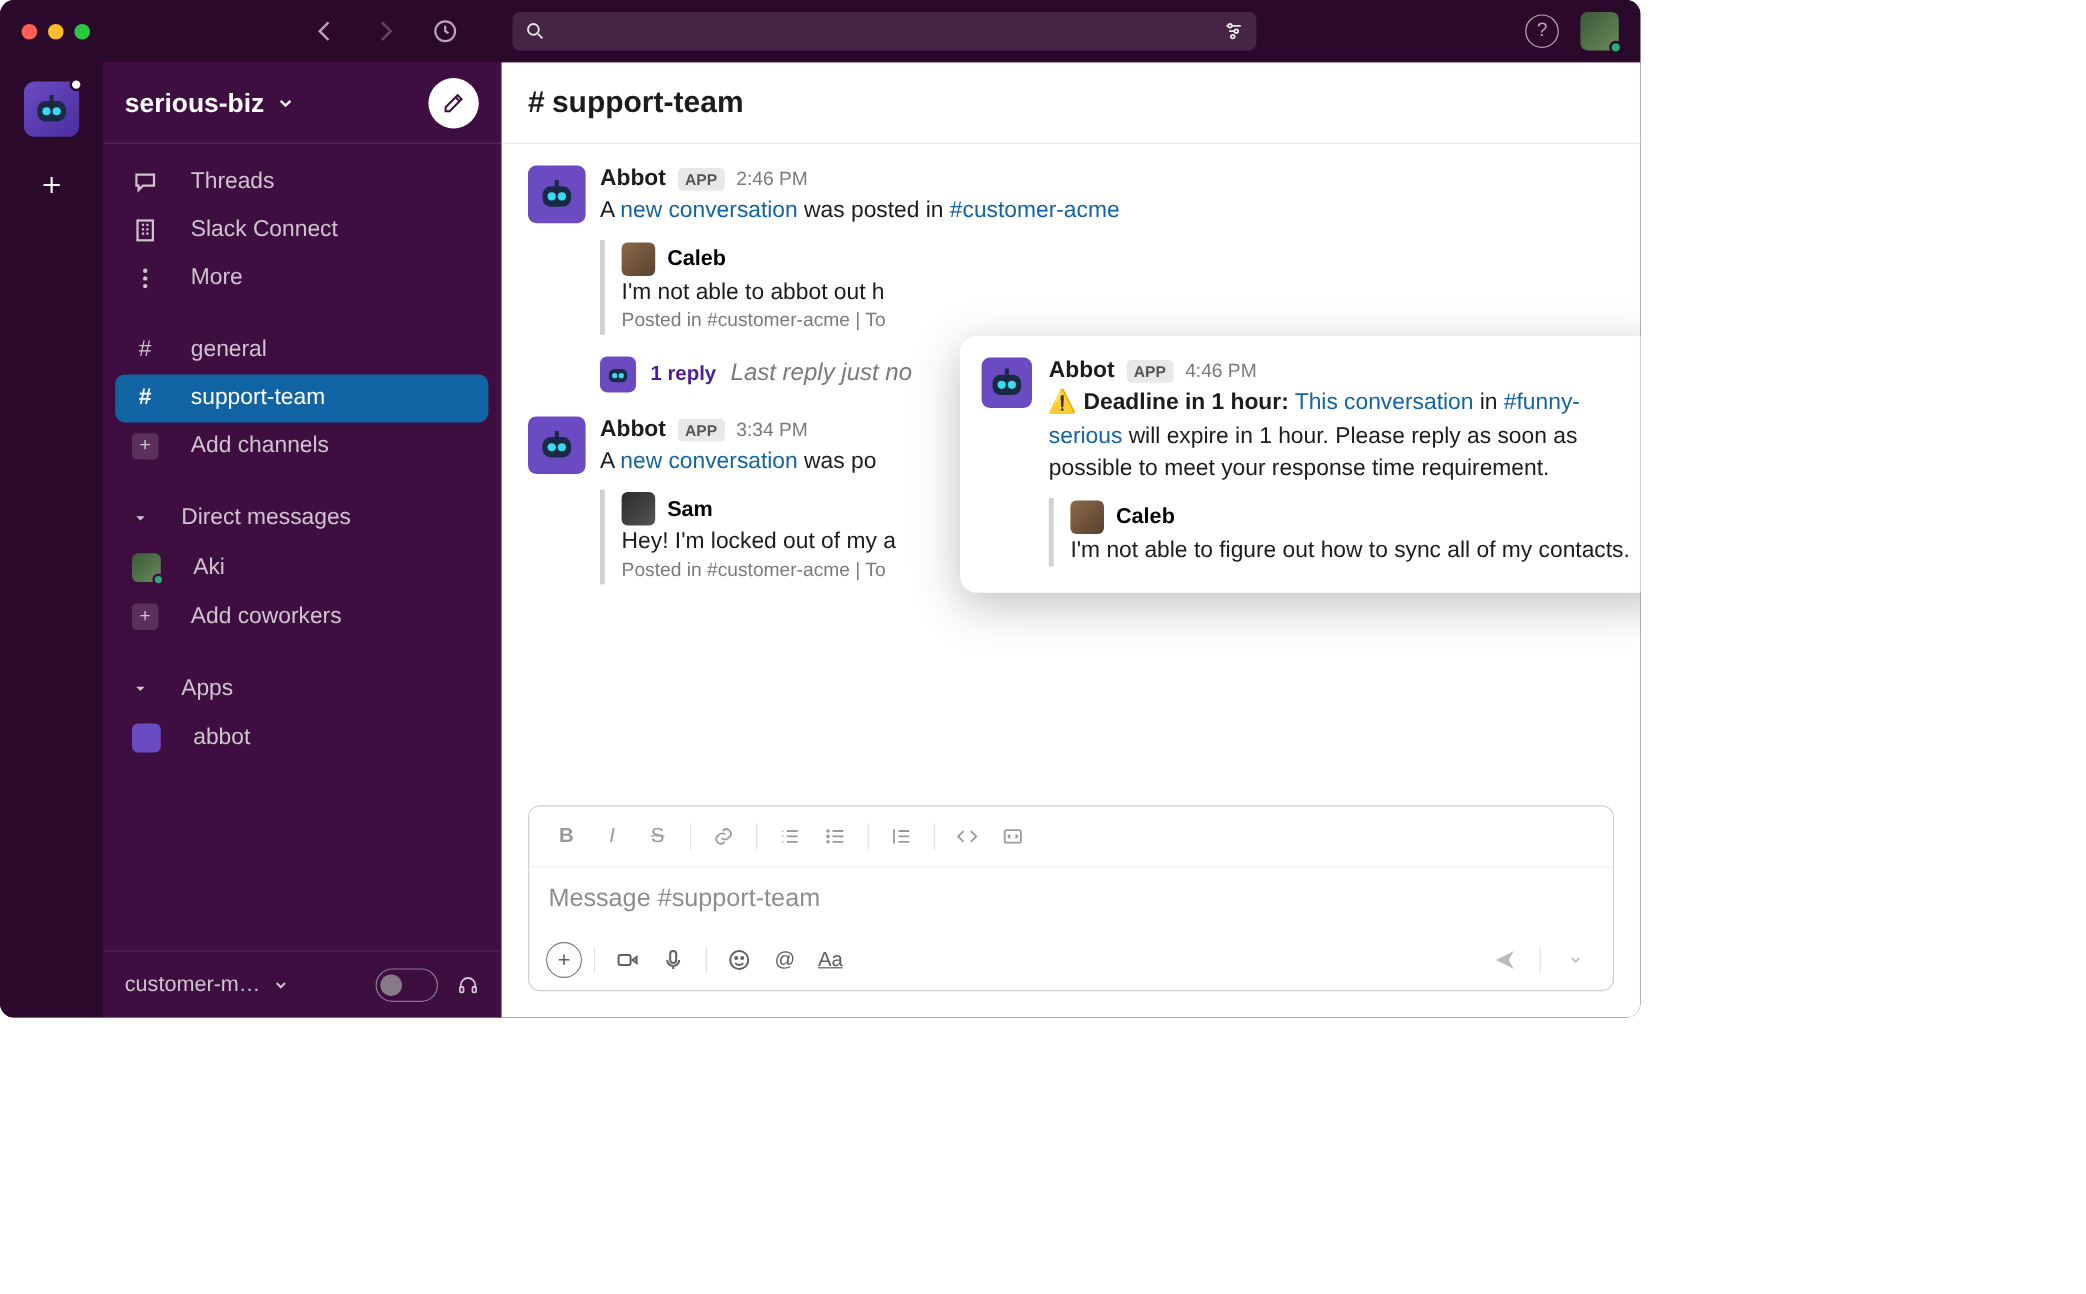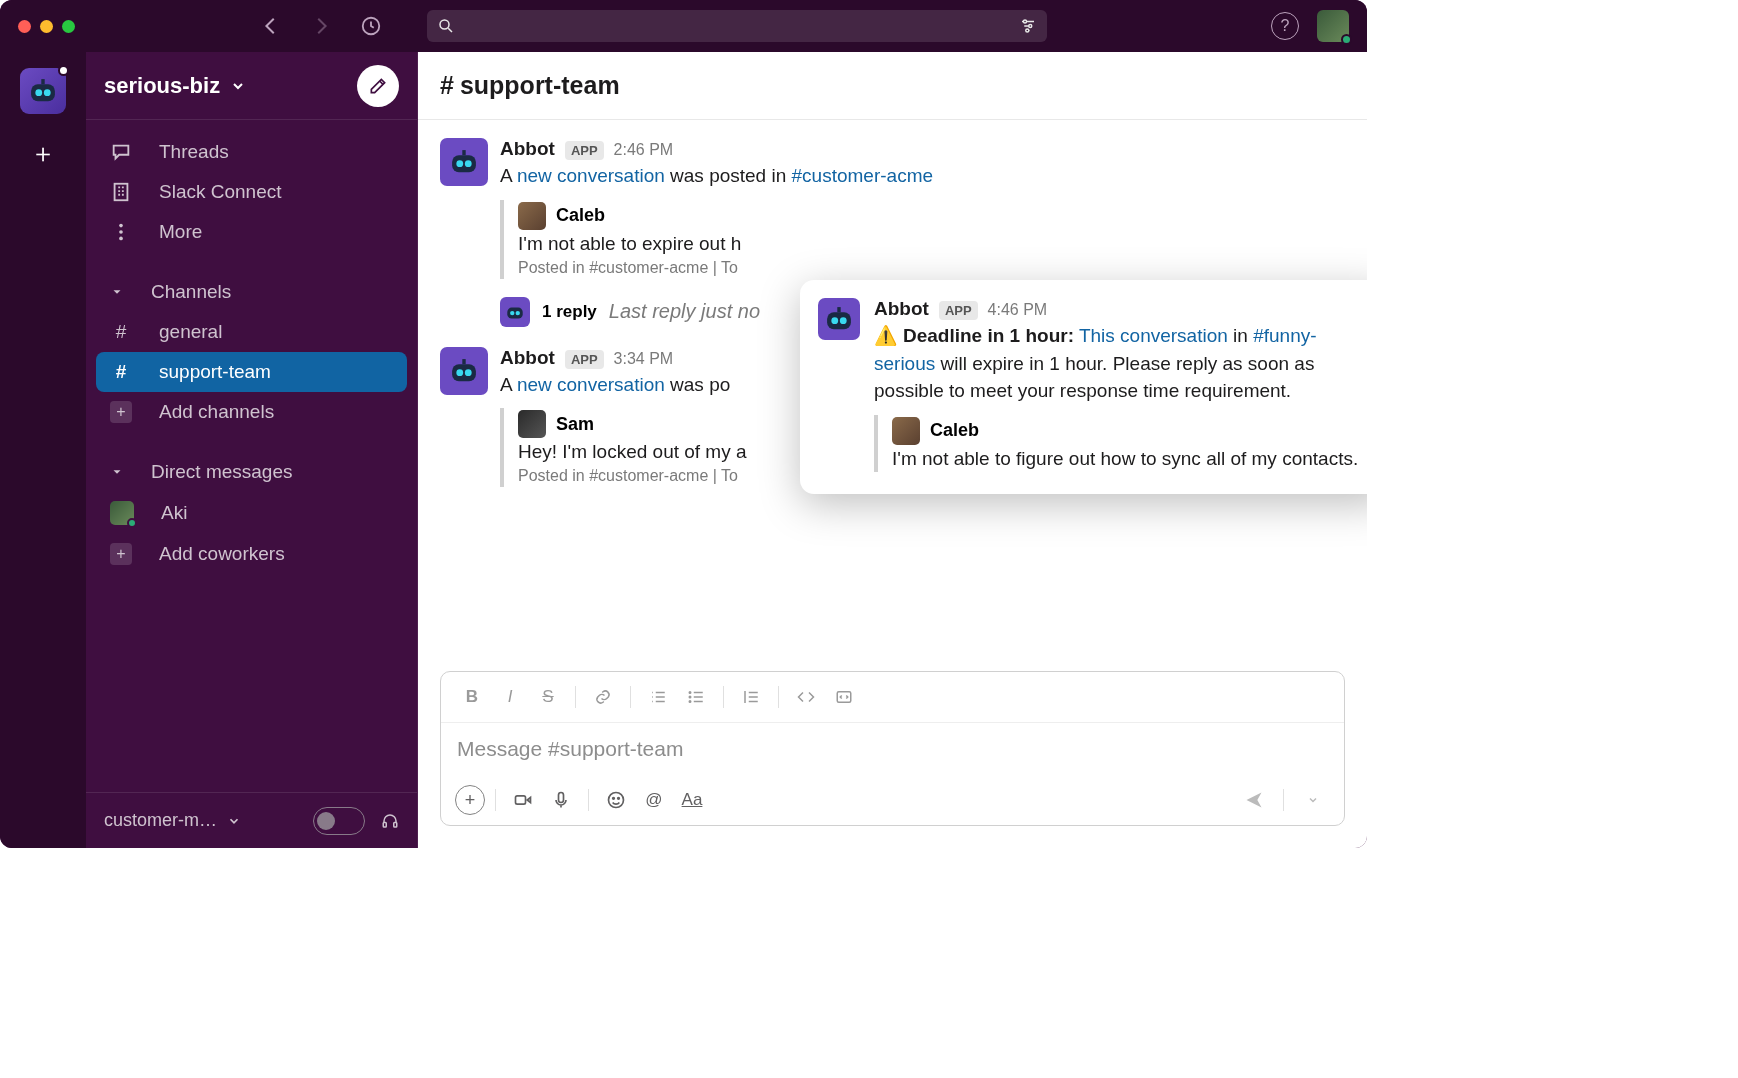--- a/index.html
+++ b/index.html
@@ -62,21 +62,21 @@
 .msg-body { font-size:19px; color:#1d1c1d; line-height:1.45; margin-top:2px; }
 .msg-body a, .link { color:#1264a3; text-decoration:none; }
 .quote { border-left:4px solid #d0d0d0; margin:10px 0 4px 0; padding:2px 0 2px 14px; }
 .quote-head { display:flex; align-items:center; gap:10px; margin-bottom:3px; }
 .q-av { width:28px; height:28px; border-radius:5px; background:#7a5a45; }
 .q-name { font-weight:800; font-size:18px; }
 .quote-txt { font-size:19px; color:#1d1c1d; }
 .quote-meta { color:#7a7a7a; font-size:16px; margin-top:4px; }
 .thread-line { display:flex; align-items:center; gap:12px; margin:10px 0 20px 60px; }
 .thread-av { width:30px; height:30px; border-radius:6px; background:#6b4bc2; display:flex; align-items:center; justify-content:center; }
-.reply-link { color:#000000; font-weight:700; font-size:17px; }
+.reply-link { color:#4c1d95; font-weight:700; font-size:17px; }
 .reply-meta { color:#7a7a7a; font-size:20px;font-style:italic; }
 
 .composer { margin:0 22px 22px 22px; border:1px solid #d0d0d0; border-radius:10px; }
 .fmt-row { display:flex; align-items:center; gap:4px; padding:10px 14px; border-bottom:1px solid #eee; color:#9a9a9a; }
 .fmt-btn { width:34px; height:30px; display:flex; align-items:center; justify-content:center; border-radius:4px; font-size:17px; }
 .fmt-sep { width:1px; height:22px; background:#e0e0e0; margin:0 6px; }
 .comp-input { padding:14px 16px; color:#8d8d8d; font-size:21px; min-height:46px; }
 .comp-bottom { display:flex; align-items:center; gap:4px; padding:10px 14px; color:#616061; }
 .plus-circ { width:30px; height:30px; border:1.5px solid #838383; border-radius:50%; display:flex; align-items:center; justify-content:center; font-size:18px; }
 .comp-right { margin-left:auto; display:flex; align-items:center; gap:6px; color:#bbb; }
@@ -195,26 +195,20 @@
                 <circle cx="12" cy="5" r="2"></circle>
                 <circle cx="12" cy="12" r="2"></circle>
                 <circle cx="12" cy="19" r="2"></circle>
               </svg>
             </span>
           <span>More</span>
         </div>
 
         <div class="sb-section">
           <div class="sb-item">
-            <svg class="sb-caret" viewBox="0 0 24 24" fill="currentColor">
-                <path d="M6 9l6 6 6-6z"></path>
-              </svg>
-            <span>Channels</span>
-          </div>
-          <div class="sb-item">
             <span class="sb-icon">#</span>
             <span>general</span>
           </div>
           <div class="sb-item active">
             <span class="sb-icon" style="font-weight:700">#</span>
             <span>support-team</span>
           </div>
           <div class="sb-item">
             <span class="add-sq">+</span>
             <span>Add channels</span>
@@ -233,20 +227,32 @@
                 <span class="presence"></span>
               </span>
             <span>Aki</span>
           </div>
           <div class="sb-item">
             <span class="add-sq">+</span>
             <span>Add coworkers</span>
           </div>
         </div>
 
+        <div class="sb-section">
+          <div class="sb-item">
+            <svg class="sb-caret" viewBox="0 0 24 24" fill="currentColor">
+                <path d="M6 9l6 6 6-6z"></path>
+              </svg>
+            <span>Apps</span>
+          </div>
+          <div class="sb-item">
+            <span class="dm-av" style="background:#6b4bc2"></span>
+            <span>abbot</span>
+          </div>
+        </div>
       </div>
       <div class="sb-foot">
         <span>customer-m…</span>
         <svg width="14" height="14" viewBox="0 0 24 24" fill="none" stroke="currentColor" stroke-width="3">
             <path d="M6 9l6 6 6-6"></path>
           </svg>
         <div class="toggle">
             <div class="toggle-knob"></div>
           </div>
         <svg class="hp-ic" viewBox="0 0 24 24" fill="none" stroke="currentColor" stroke-width="2">
@@ -279,21 +285,21 @@
               <span class="msg-time">2:46 PM</span>
             </div>
             <div class="msg-body">
               <span>A </span><a class="link">new conversation</a><span> was posted in </span><a class="link">#customer-acme</a>
             </div>
             <div class="quote">
               <div class="quote-head">
                 <div class="q-av" style="background:linear-gradient(135deg,#8a6a4a,#5a4030)"></div>
                 <span class="q-name">Caleb</span>
               </div>
-              <div class="quote-txt">I'm not able to expire out h</div>
+              <div class="quote-txt">I'm not able to abbot out h</div>
               <div class="quote-meta">Posted in #customer-acme  |  To</div>
             </div>
           </div>
         </div>
         <div class="thread-line">
           <div class="thread-av">
             <svg viewBox="0 0 40 40" width="22" height="22">
                 <rect x="6" y="12" width="28" height="20" rx="8" fill="#1a2a44"></rect>
                 <circle cx="15" cy="22" r="4" fill="#39d9f0"></circle>
                 <circle cx="25" cy="22" r="4" fill="#39d9f0"></circle>

